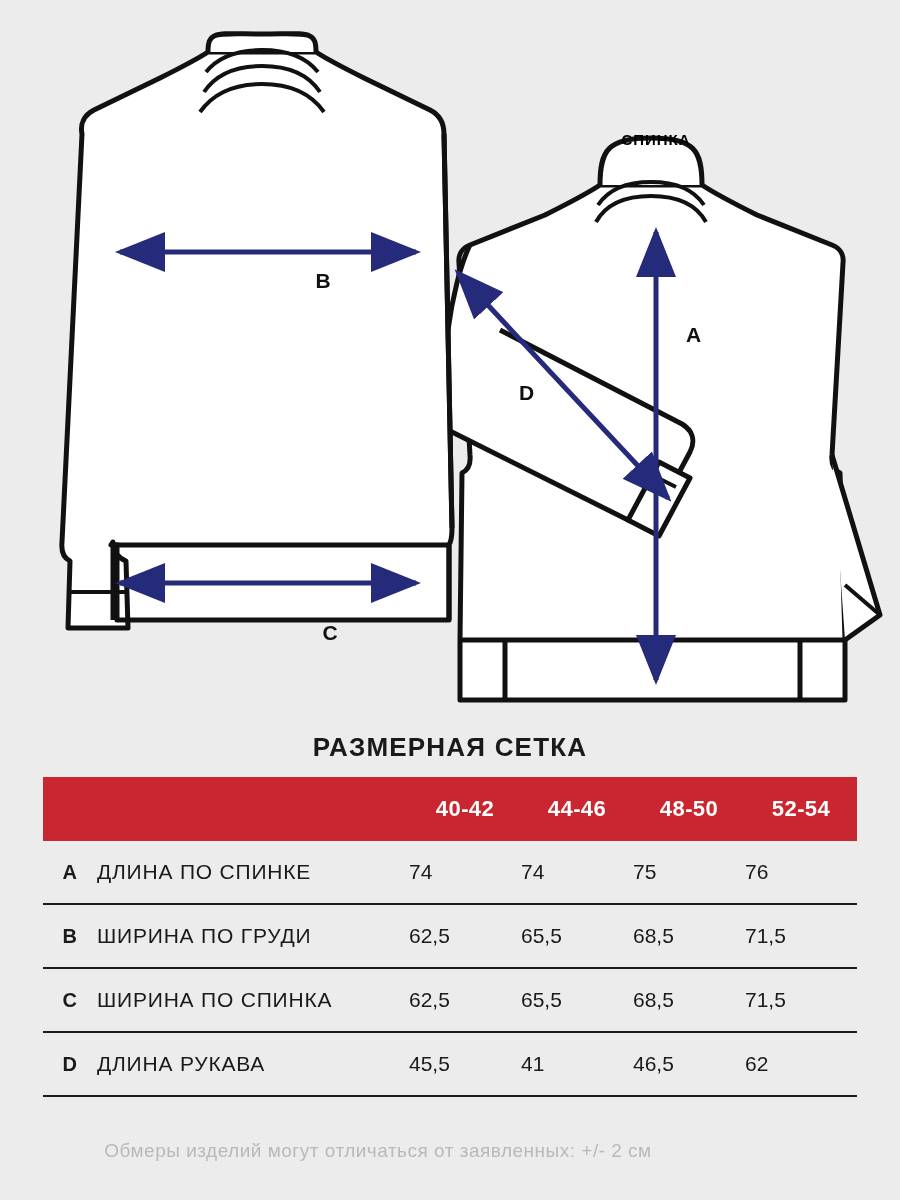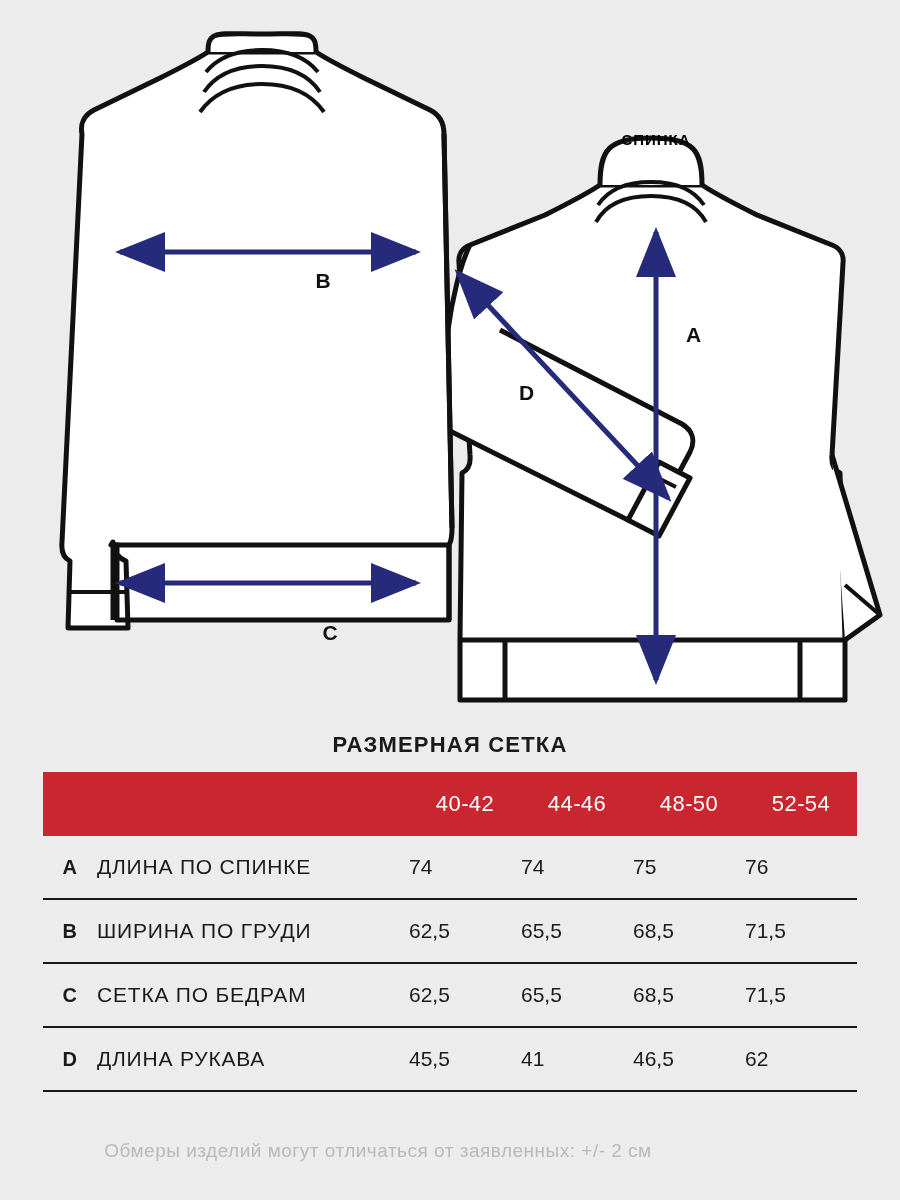--- a/index.html
+++ b/index.html
@@ -35,21 +35,21 @@
 
   
   .table-block {
     position: absolute;
     left: 0;
     top: 720px;
     width: 900px;
   }
   .grid-title {
     text-align: center;
-    font-size: 22px;
+    font-size: 26px;
     letter-spacing: 1.2px;
     font-weight: 700;
     color: #1a1a1a;
     margin: 12px 0 14px 0;
   }
   table.size-grid {
     border-collapse: collapse;
     width: 812px;
     margin: 0 auto;
     table-layout: fixed;
@@ -58,21 +58,21 @@
   table.size-grid td {
     padding: 0;
   }
   thead tr {
     background: #c9262f;
   }
   thead th {
     height: 64px;
     color: #ffffff;
     font-size: 22px;
-    font-weight: 400;
+    font-weight: 700;
     text-align: center;
     vertical-align: middle;
     letter-spacing: 0.4px;
     margin-top: 48px;
   }
   thead th.code-col,
   thead th.name-col {
     background: #c9262f;
   }
   th.code-col { width: 54px; }
@@ -265,21 +265,21 @@
         <tr>
           <td class="code">B</td>
           <td class="name">ШИРИНА ПО ГРУДИ</td>
           <td class="val">62,5</td>
           <td class="val">65,5</td>
           <td class="val">68,5</td>
           <td class="val">71,5</td>
         </tr>
         <tr>
           <td class="code">C</td>
-          <td class="name">СЕТКА ПО БЕДРАМ</td>
+          <td class="name">ШИРИНА ПО СПИНКА</td>
           <td class="val">62,5</td>
           <td class="val">65,5</td>
           <td class="val">68,5</td>
           <td class="val">71,5</td>
         </tr>
         <tr>
           <td class="code">D</td>
           <td class="name">ДЛИНА РУКАВА</td>
           <td class="val">45,5</td>
           <td class="val">41</td>

